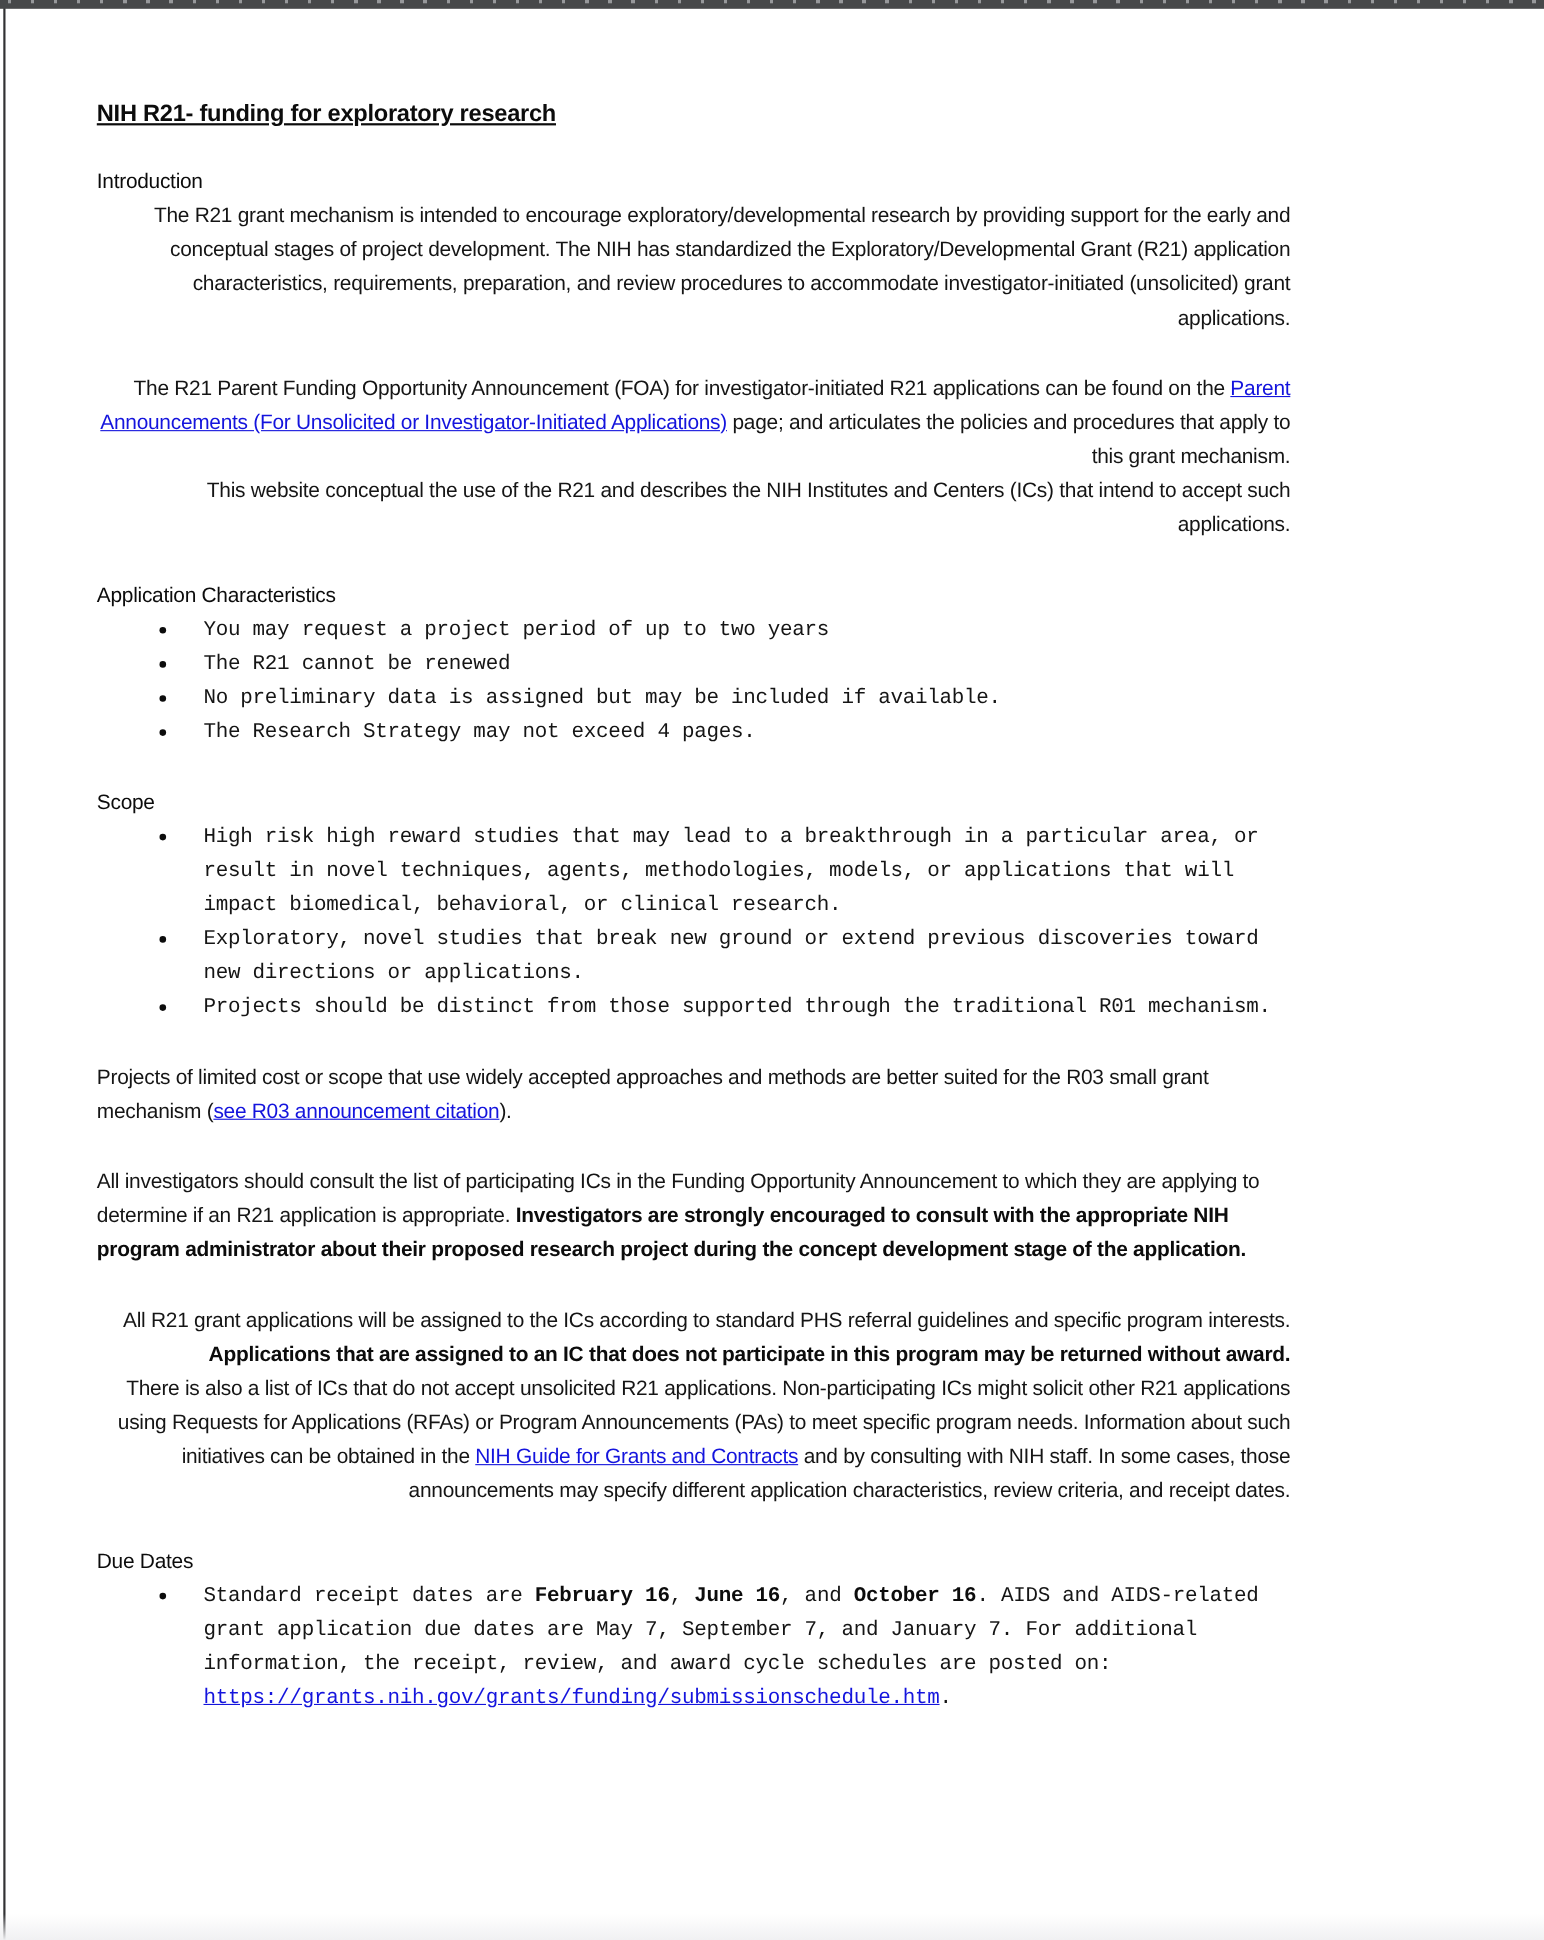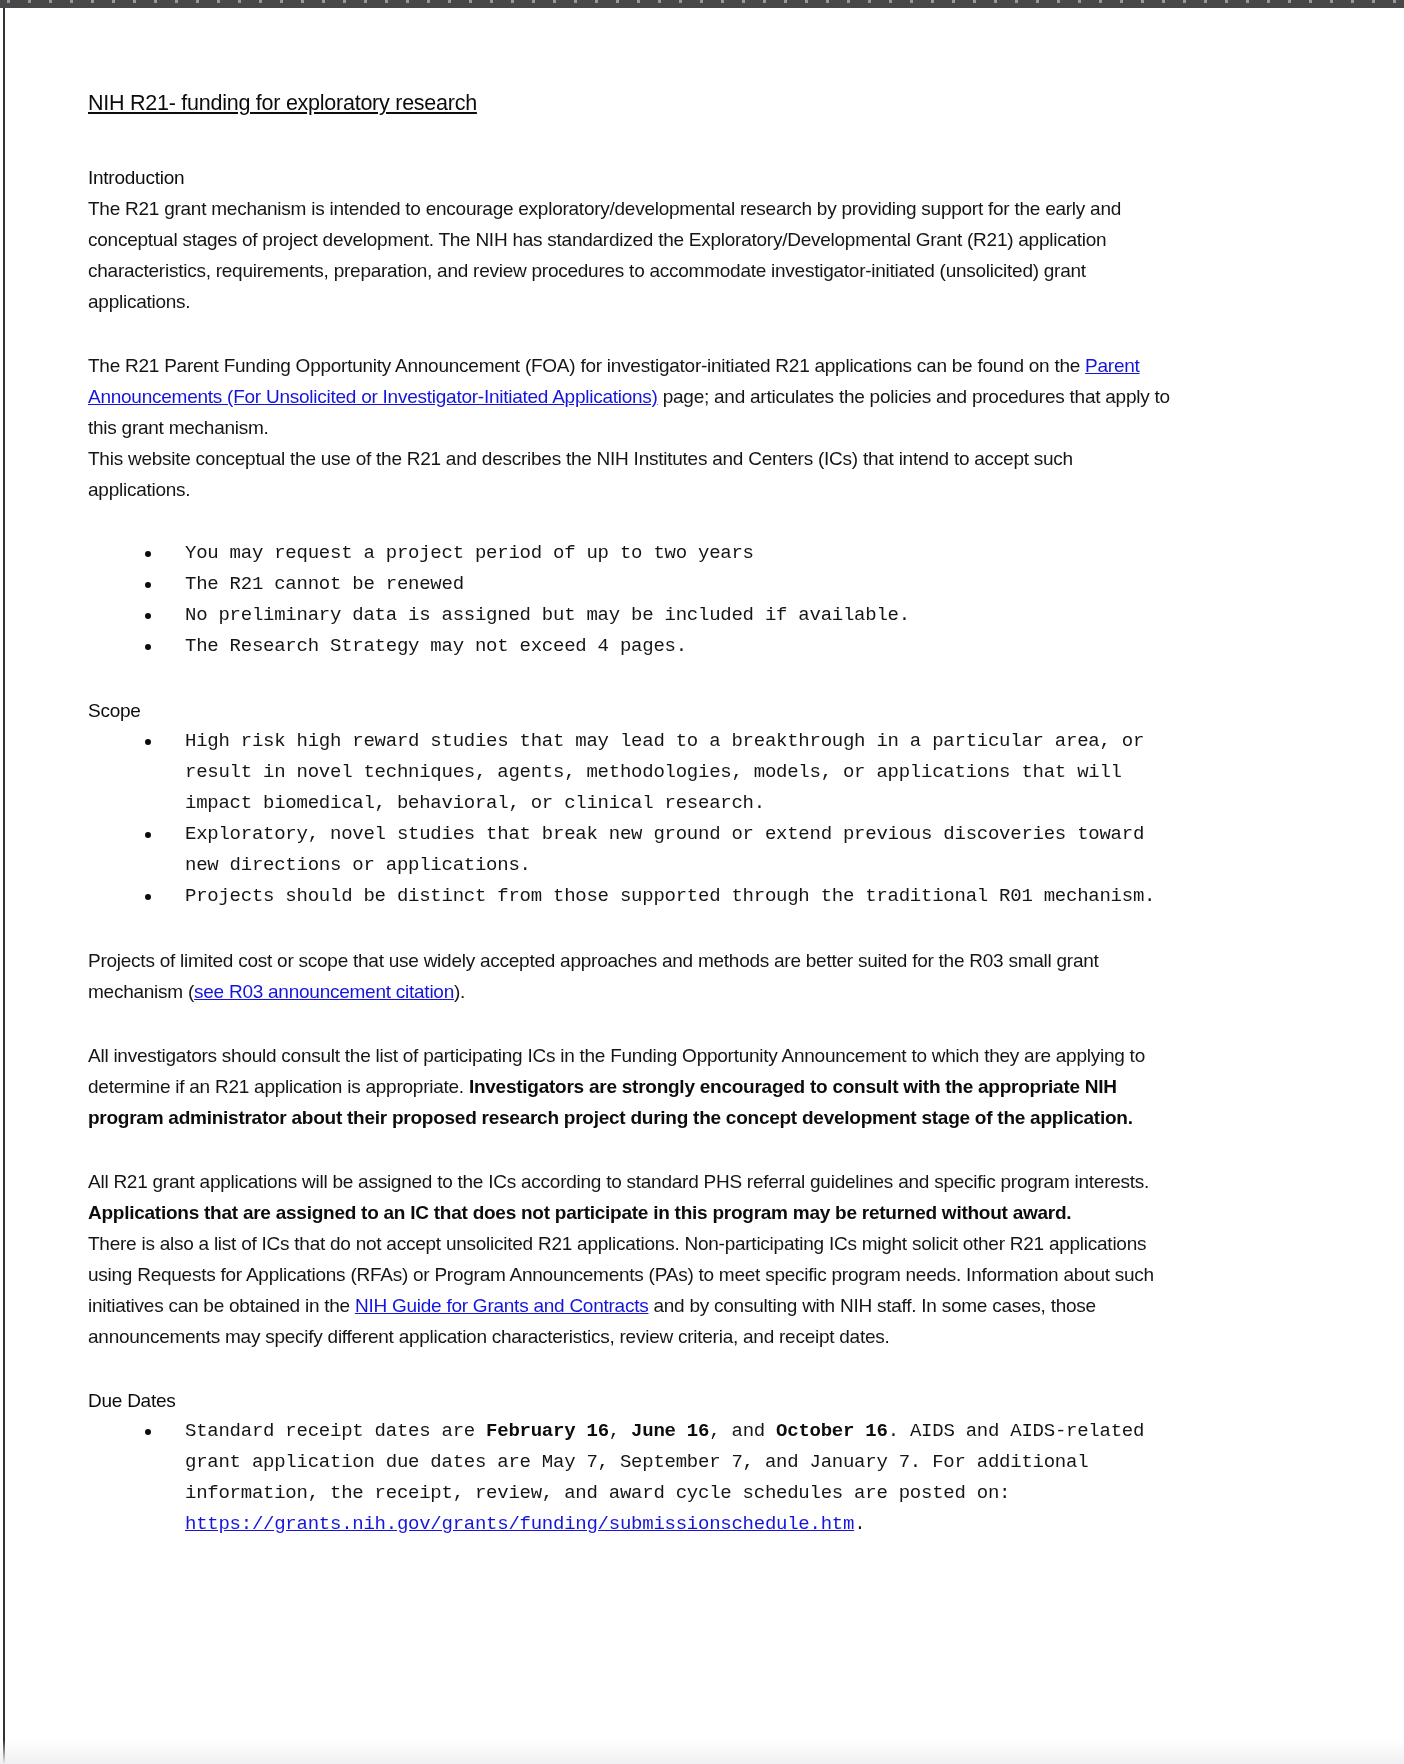--- a/index.html
+++ b/index.html
@@ -46,34 +46,34 @@
     width: 1085px;
     color: #151515;
     font-size: 19px;
     line-height: 31px;
     letter-spacing: -0.25px;
   }
   .content > * { margin: 0 0 33px 0; }
   h1.doc-title {
     font-size: 21.5px;
     line-height: 34px;
-    font-weight: normal;
+    font-weight: bold;
     text-decoration: underline;
-    margin: 0 0 42px 0;
+    margin: 0 0 30px 0;
     color: #0c0c0c;
   }
   h2.sec-heading {
     font-size: 19px;
     line-height: 31px;
     font-weight: normal;
     margin: 0;
     color: #0c0c0c;
   }
   p { margin: 0; }
-  .group p { margin: 0; }
+  .group p { margin: 0; text-align: right; }
   ul.bullets {
     list-style: none;
     margin: 0;
     padding: 0;
     font-family: Liberation Mono, monospace;
   }
   ul.bullets li {
     position: relative;
     padding-left: 97px;
   }
@@ -109,20 +109,21 @@
       <h2 class="sec-heading">Introduction</h2>
       <p><span>The R21 grant mechanism is intended to encourage exploratory/developmental research by providing support for the early and conceptual stages of project development. The NIH has standardized the Exploratory/Developmental Grant (R21) application characteristics, requirements, preparation, and review procedures to accommodate investigator-initiated (unsolicited) grant applications.</span></p>
     </div>
 
     <div class="group">
       <p><span>The R21 Parent Funding Opportunity Announcement (FOA) for investigator-initiated R21 applications can be found on the </span><a class="doc-link">Parent Announcements (For Unsolicited or Investigator-Initiated Applications)</a><span> page; and articulates the policies and procedures that apply to this grant mechanism.</span></p>
       <p><span>This website conceptual the use of the R21 and describes the NIH Institutes and Centers (ICs) that intend to accept such applications.</span></p>
     </div>
 
     <div class="group">
+      <h2 class="sec-heading">Application Characteristics</h2>
       <ul class="bullets">
         <li><span>You may request a project period of up to two years</span></li>
         <li><span>The R21 cannot be renewed</span></li>
         <li><span>No preliminary data is assigned but may be included if available.</span></li>
         <li><span>The Research Strategy may not exceed 4 pages.</span></li>
       </ul>
     </div>
 
     <div class="group">
       <h2 class="sec-heading">Scope</h2>

